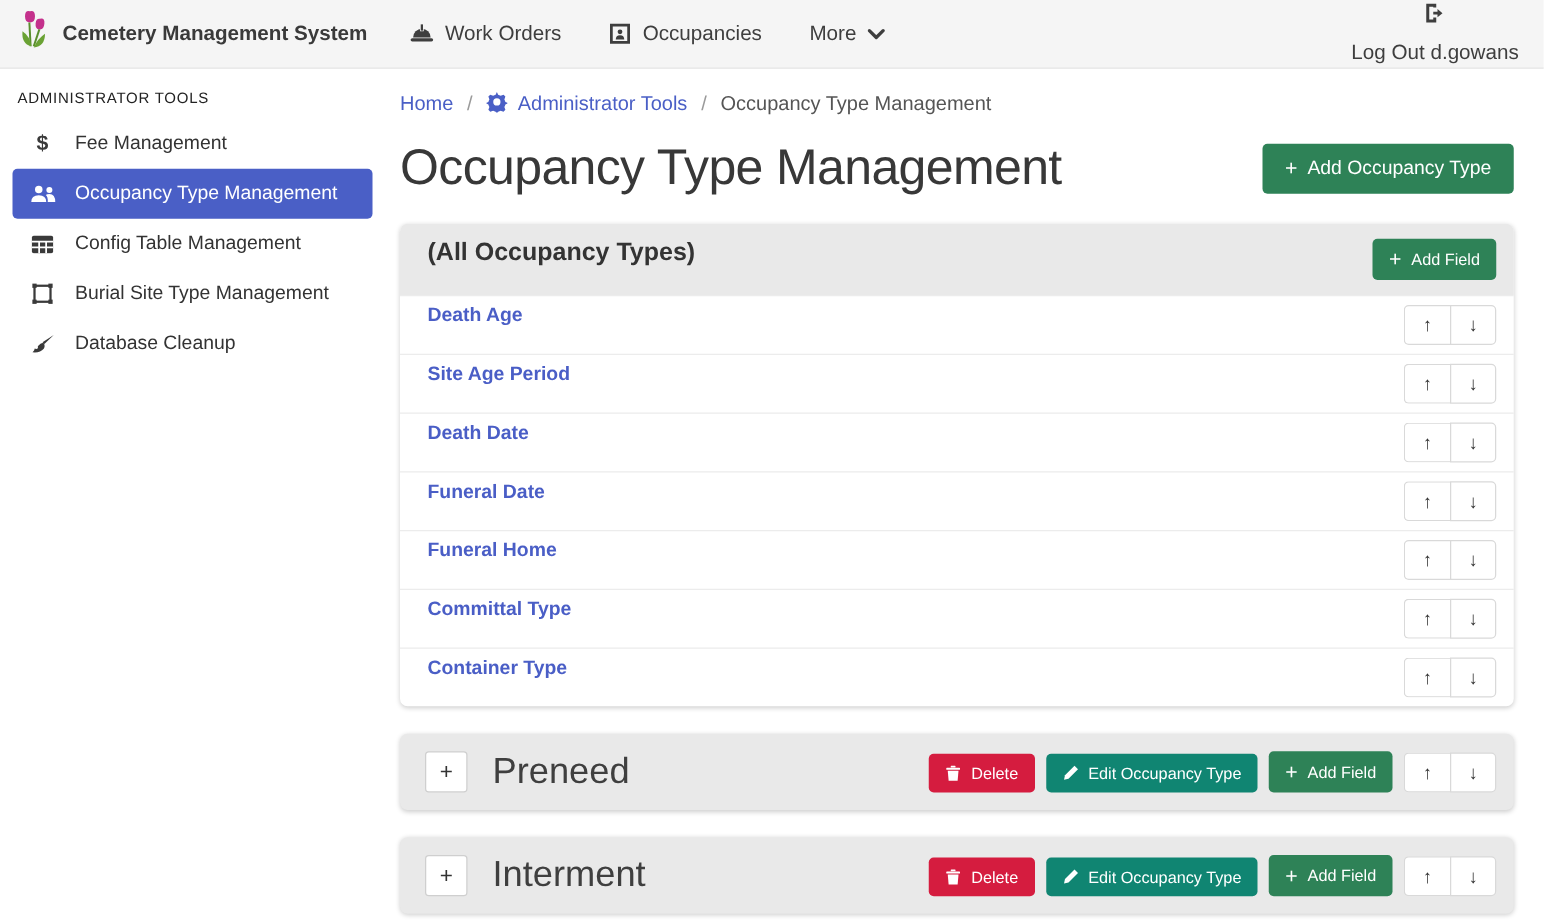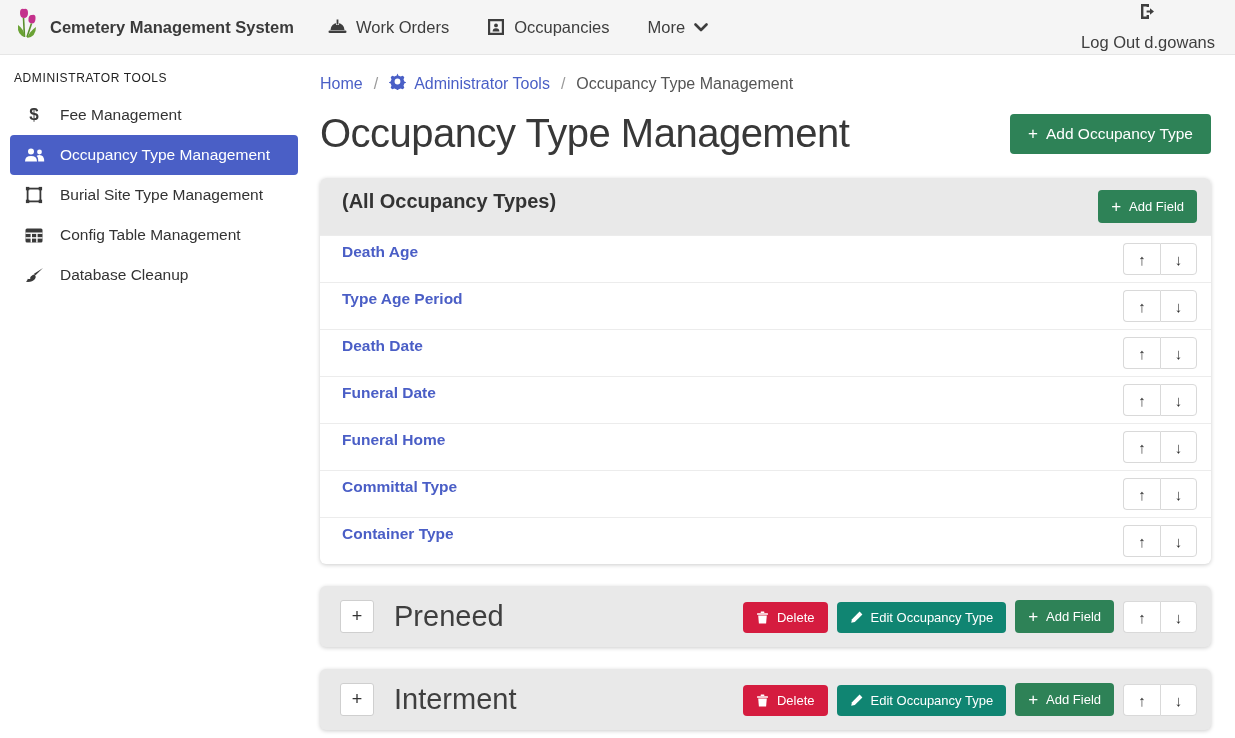--- a/index.html
+++ b/index.html
@@ -168,42 +168,42 @@
             <path d="M1 13.5 q0 -5.4 6 -5.4 q6 0 6 5.4 z"></path>
             <circle cx="15.5" cy="4" r="2.4"></circle>
             <path d="M14.2 13.5 q.2 -4.4 -1.6 -5.6 q1 -.8 2.9 -.8 q4.7 0 4.7 6.4 z"></path>
           </svg>
         </span>
         <span>Occupancy Type Management</span>
       </div>
 
       <div class="side-item">
         <span class="s-icon">
+          <svg width="18" height="15" viewBox="0 0 18 15">
+            <rect x="0.5" y="0.5" width="17" height="14" rx="1.5" fill="#3a3a3a"></rect>
+            <line x1="0.5" y1="5.2" x2="17.5" y2="5.2" stroke="#fff" stroke-width="1.4"></line>
+            <line x1="0.5" y1="9.9" x2="17.5" y2="9.9" stroke="#fff" stroke-width="1.4"></line>
+            <line x1="6.3" y1="5.2" x2="6.3" y2="14.5" stroke="#fff" stroke-width="1.4"></line>
+            <line x1="11.9" y1="5.2" x2="11.9" y2="14.5" stroke="#fff" stroke-width="1.4"></line>
+          </svg>
+        </span>
+        <span>Config Table Management</span>
+      </div>
+
+      <div class="side-item">
+        <span class="s-icon">
           <svg width="18" height="18" viewBox="0 0 18 18" fill="none" stroke="#3a3a3a" stroke-width="1.8">
             <rect x="2.6" y="2.6" width="12.8" height="12.8"></rect>
             <rect x="0.9" y="0.9" width="3.4" height="3.4" fill="#3a3a3a" stroke="none"></rect>
             <rect x="13.7" y="0.9" width="3.4" height="3.4" fill="#3a3a3a" stroke="none"></rect>
             <rect x="0.9" y="13.7" width="3.4" height="3.4" fill="#3a3a3a" stroke="none"></rect>
             <rect x="13.7" y="13.7" width="3.4" height="3.4" fill="#3a3a3a" stroke="none"></rect>
           </svg>
         </span>
         <span>Burial Site Type Management</span>
-      </div>
-
-      <div class="side-item">
-        <span class="s-icon">
-          <svg width="18" height="15" viewBox="0 0 18 15">
-            <rect x="0.5" y="0.5" width="17" height="14" rx="1.5" fill="#3a3a3a"></rect>
-            <line x1="0.5" y1="5.2" x2="17.5" y2="5.2" stroke="#fff" stroke-width="1.4"></line>
-            <line x1="0.5" y1="9.9" x2="17.5" y2="9.9" stroke="#fff" stroke-width="1.4"></line>
-            <line x1="6.3" y1="5.2" x2="6.3" y2="14.5" stroke="#fff" stroke-width="1.4"></line>
-            <line x1="11.9" y1="5.2" x2="11.9" y2="14.5" stroke="#fff" stroke-width="1.4"></line>
-          </svg>
-        </span>
-        <span>Config Table Management</span>
       </div>
 
       <div class="side-item">
         <span class="s-icon">
           <svg width="19" height="16" viewBox="0 0 19 16">
             <path d="M18 1 L10.5 8.2 L9 6.8 z" fill="#3a3a3a"></path>
             <path d="M9.8 7.2 Q11.5 9.8 10 12 Q7 15.5 1 14.8 Q2.6 13.4 2.8 11.8 Q4.4 12.6 5.4 11.4 Q4.8 10.4 5.8 9.4 Q7.6 7.4 9.8 7.2 z" fill="#3a3a3a"></path>
           </svg>
         </span>
         <span>Database Cleanup</span>
@@ -247,21 +247,21 @@
       </div>
 
       <div class="field-row">
         <a class="field-link">Death Age</a>
         <span class="arrow-group">
           <button class="arrow-btn up">↑</button>
           <button class="arrow-btn down">↓</button>
         </span>
       </div>
       <div class="field-row">
-        <a class="field-link">Type Age Period</a>
+        <a class="field-link">Site Age Period</a>
         <span class="arrow-group">
           <button class="arrow-btn up">↑</button>
           <button class="arrow-btn down">↓</button>
         </span>
       </div>
       <div class="field-row">
         <a class="field-link">Death Date</a>
         <span class="arrow-group">
           <button class="arrow-btn up">↑</button>
           <button class="arrow-btn down">↓</button>

